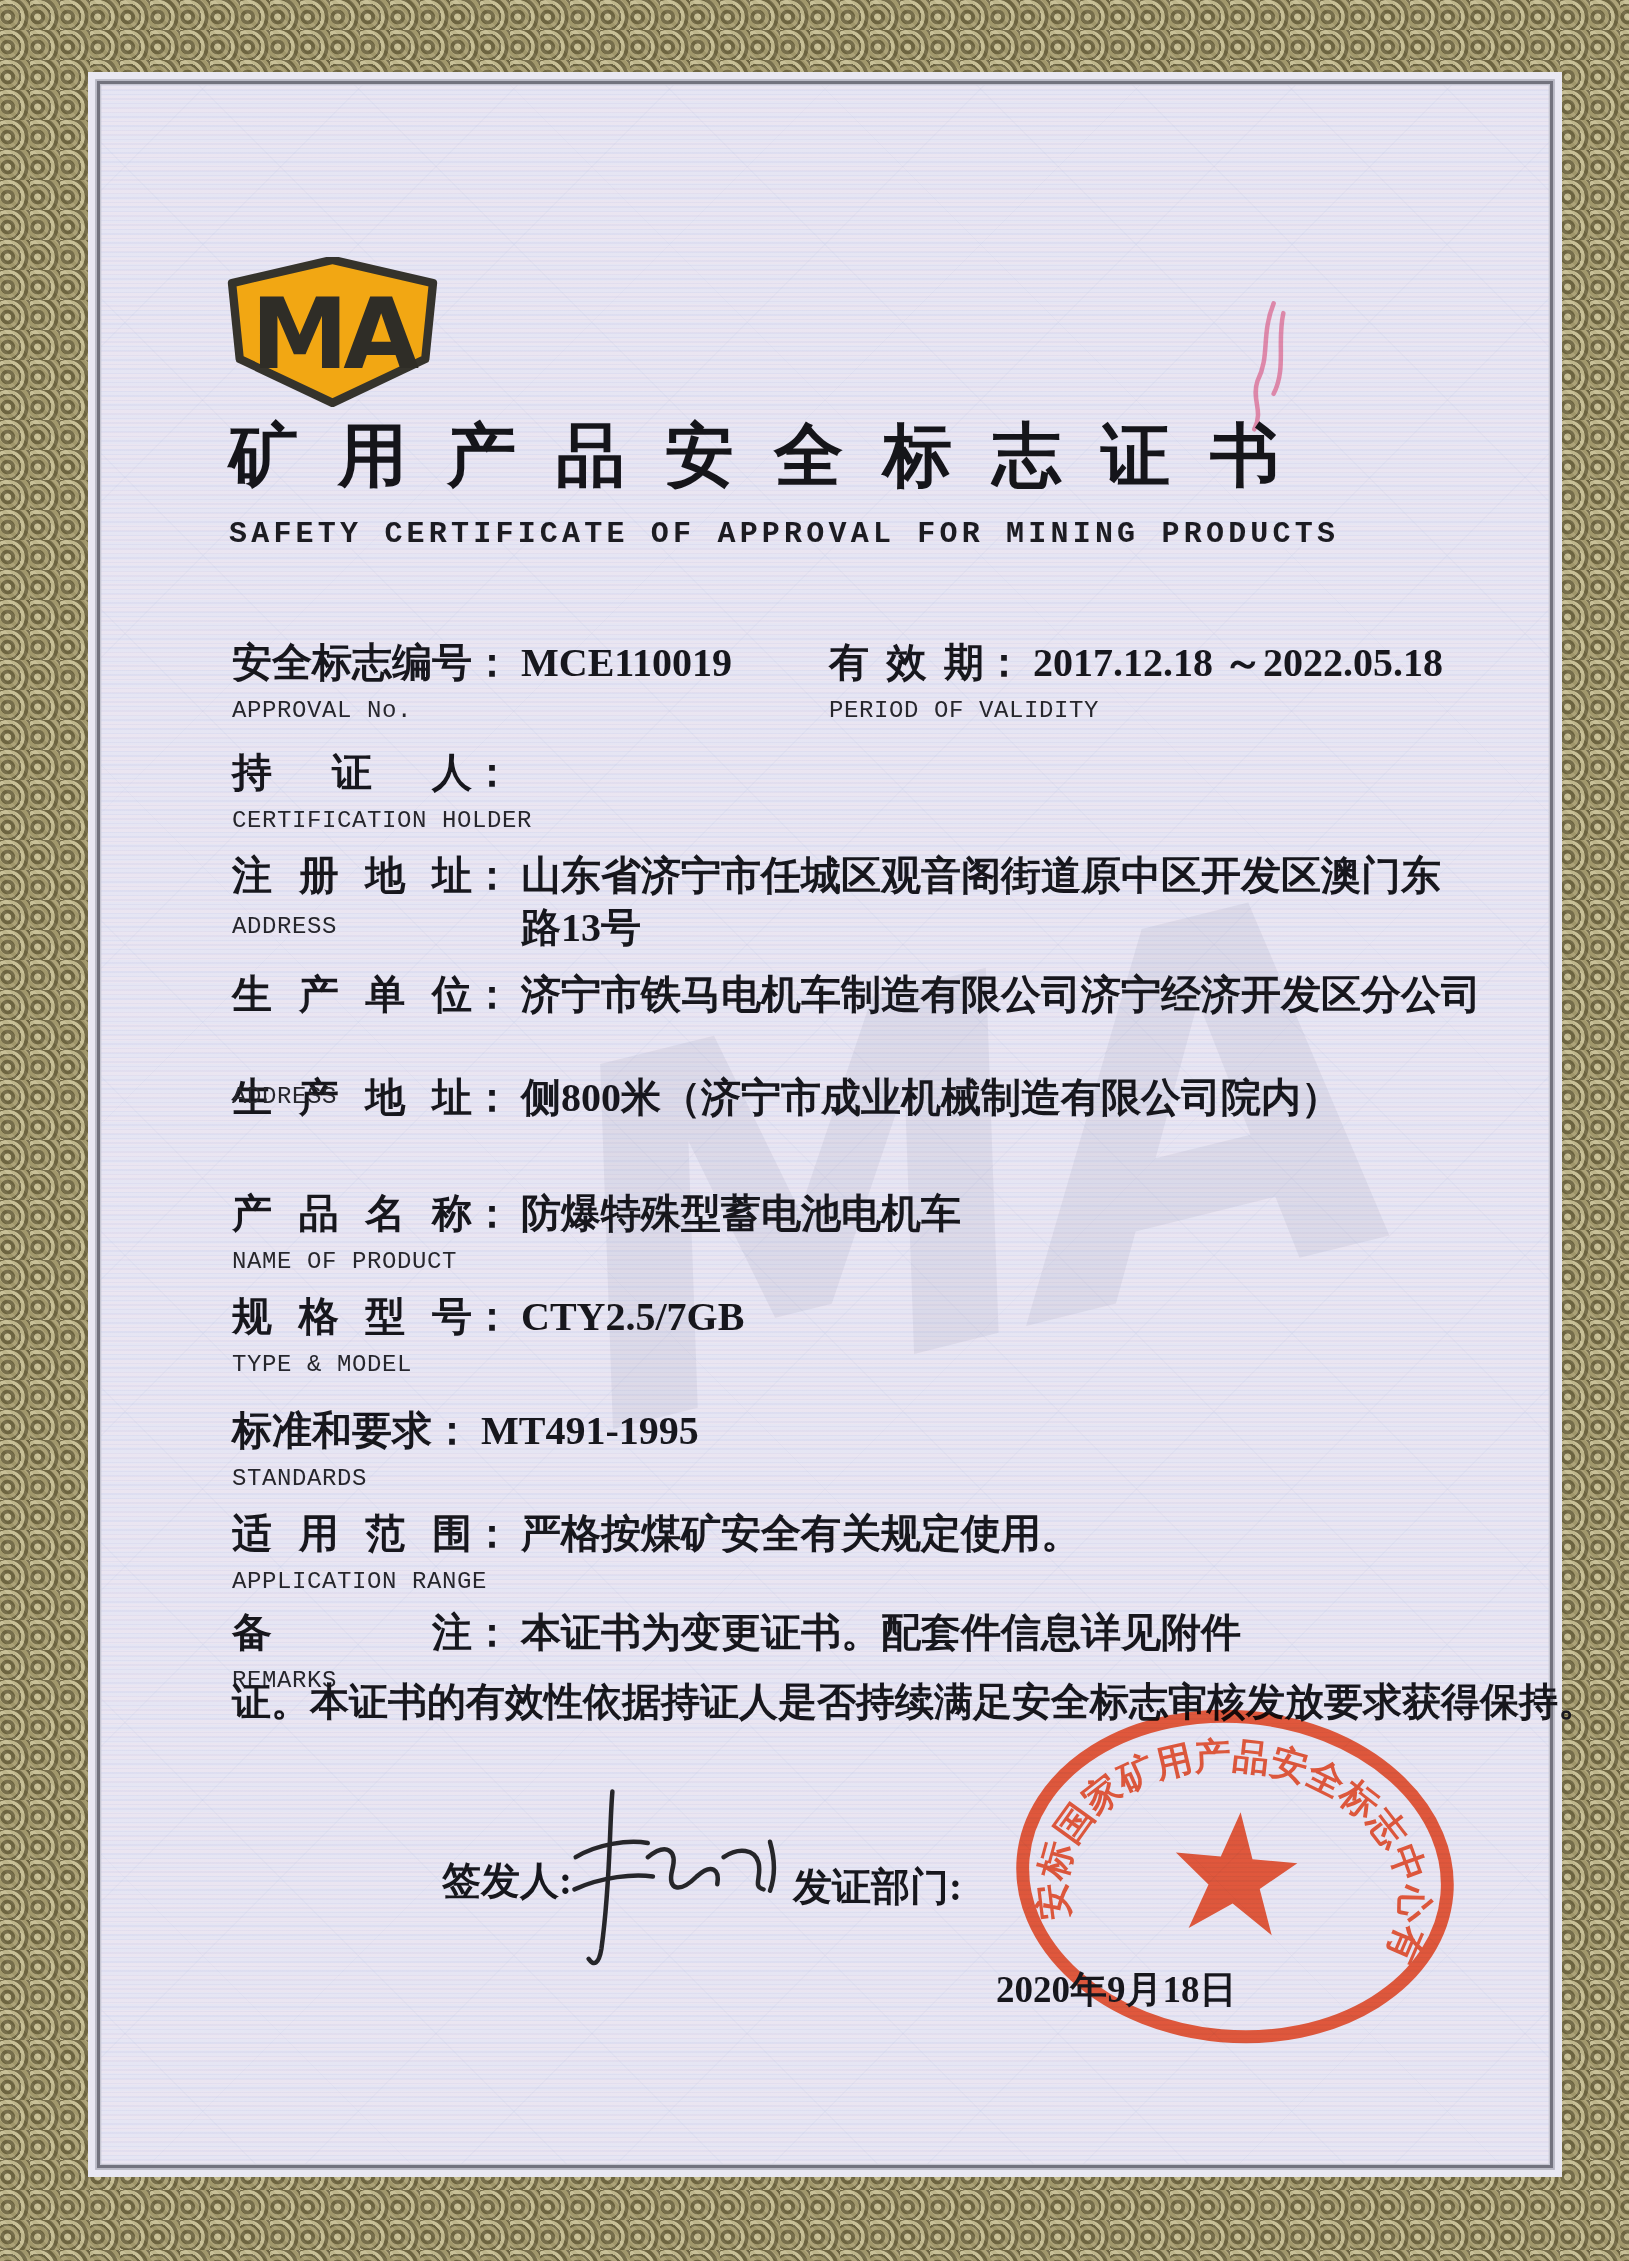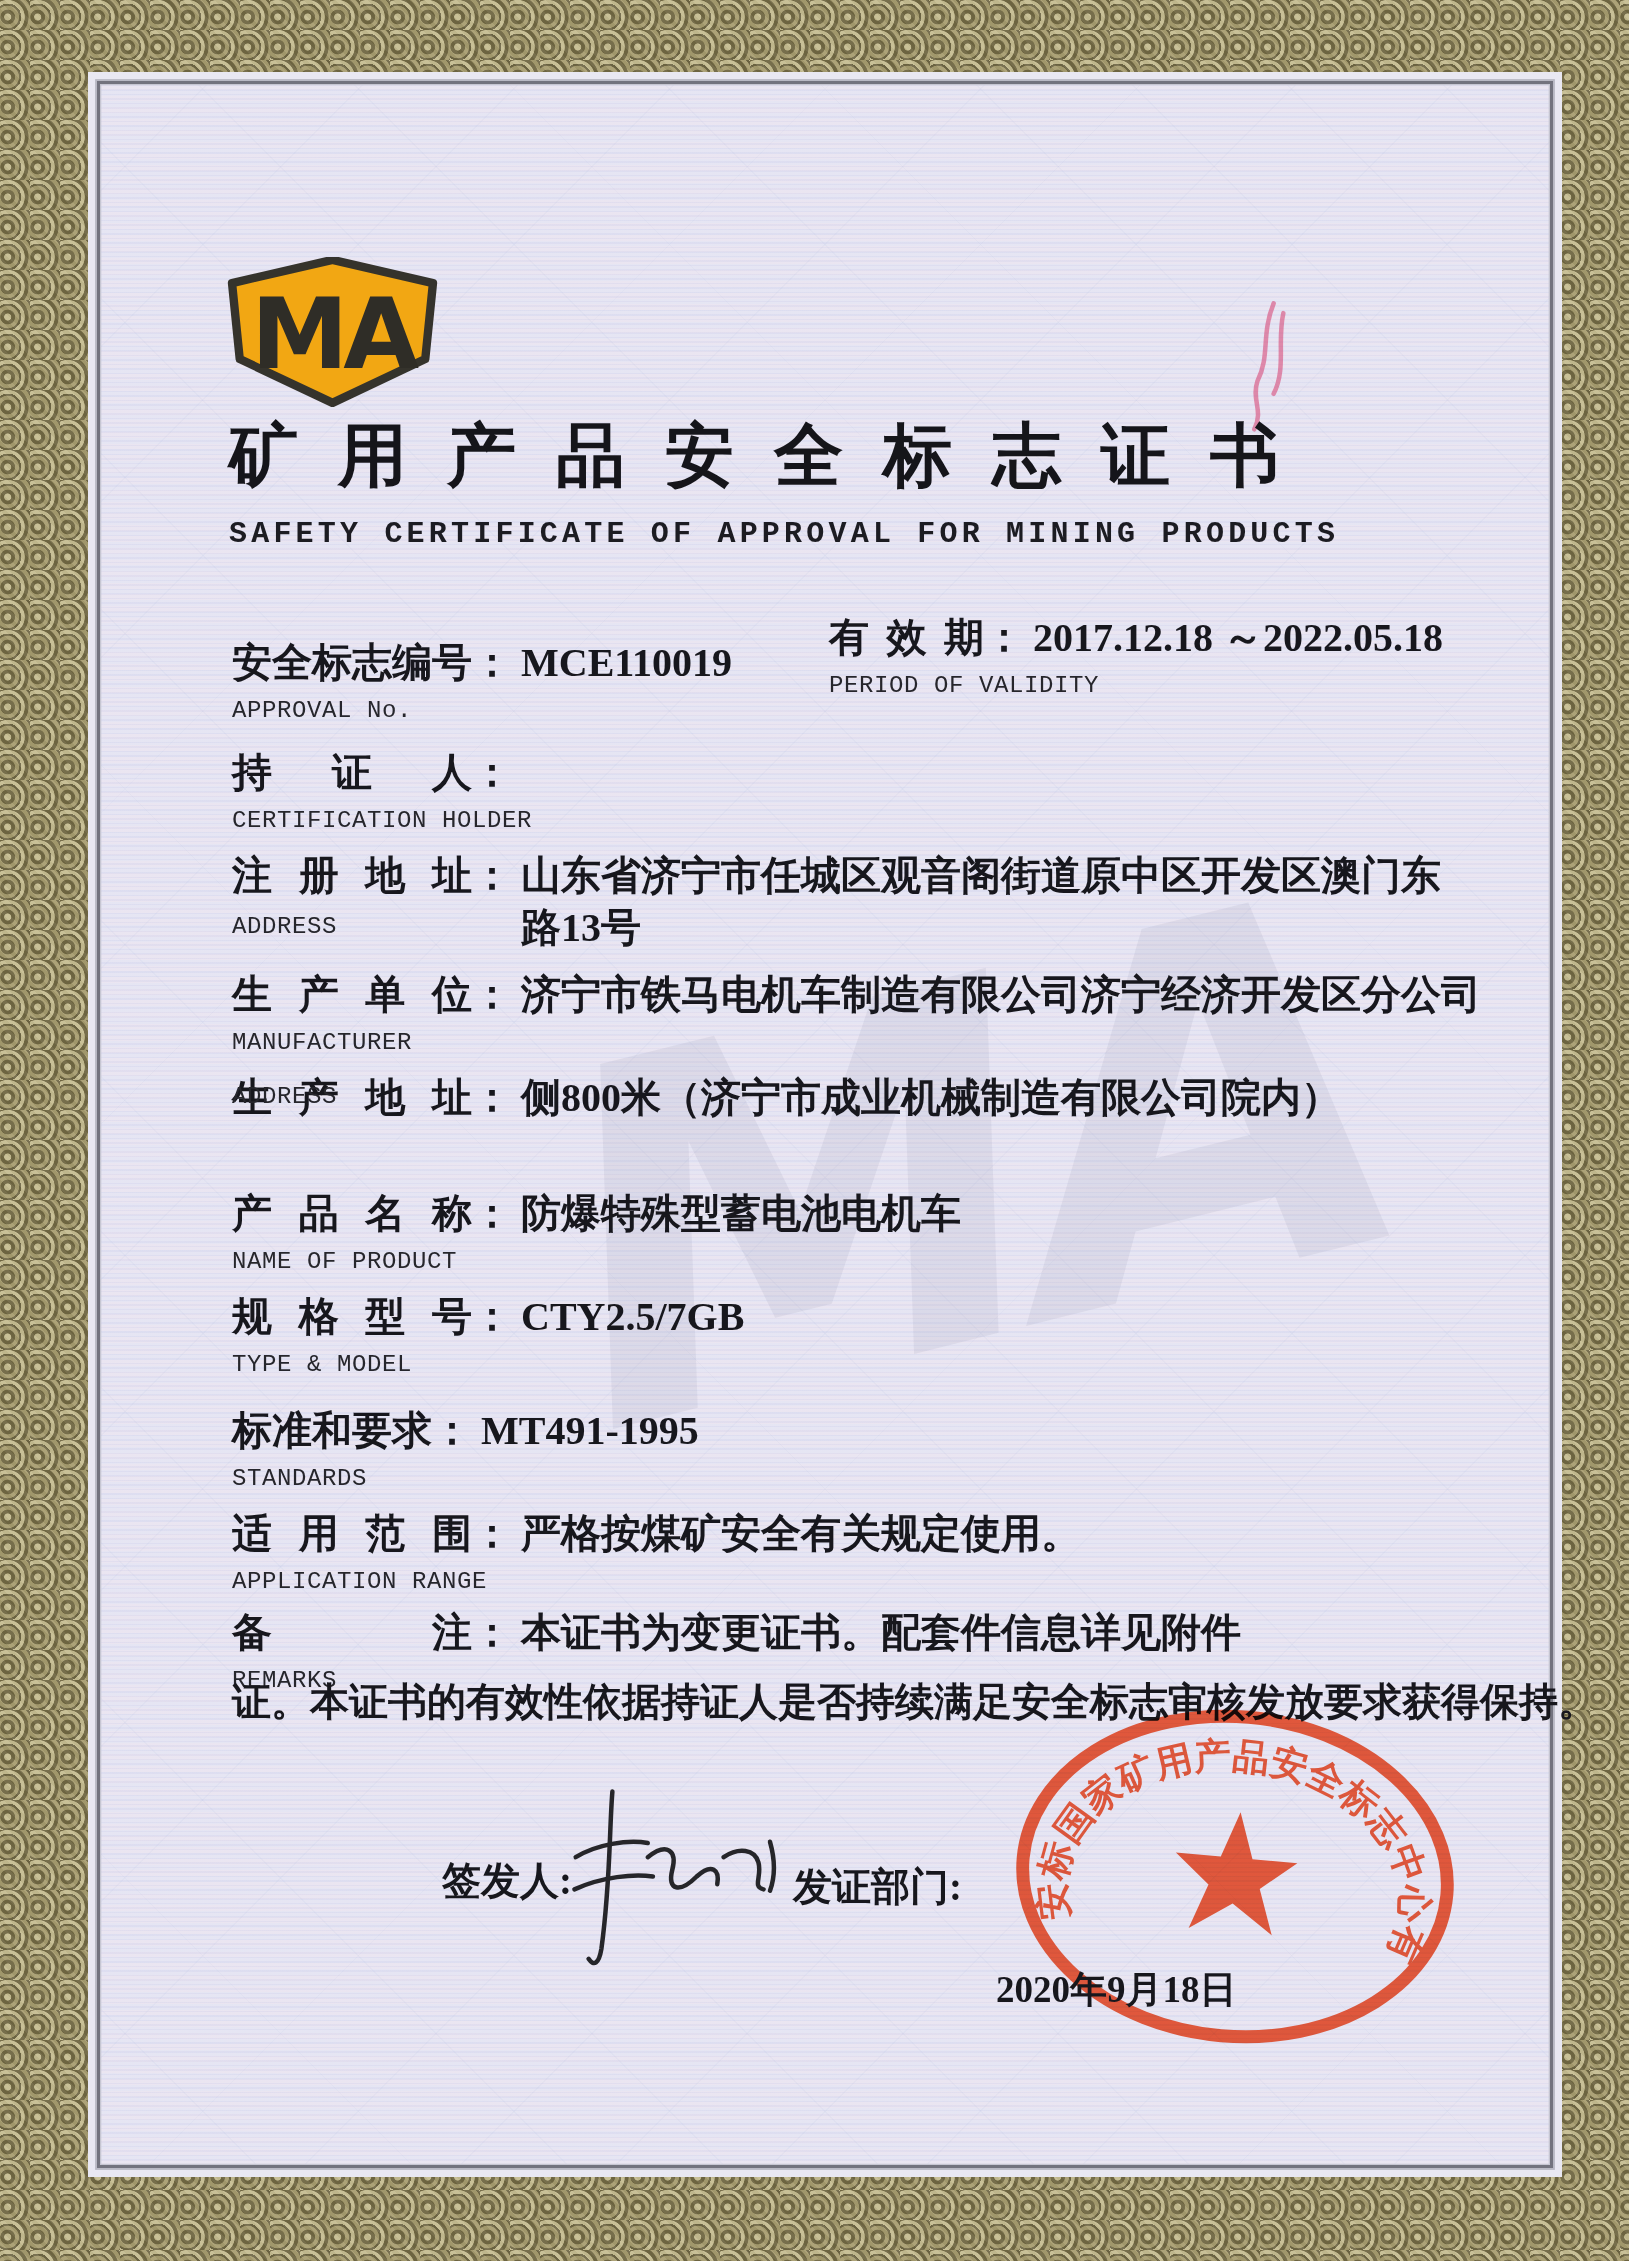--- a/index.html
+++ b/index.html
@@ -67,21 +67,21 @@
     <div class="abs subtitle">SAFETY CERTIFICATE OF APPROVAL FOR MINING PRODUCTS</div>
 
     <div class="field" style="top:553px;">
       <div class="cnline">
         <span class="zl">安全标志编号</span>
           <span class="colon">：</span>
         <span class="val">MCE110019</span>
       </div>
       <div class="en">APPROVAL No.</div>
     </div>
-    <div class="field" style="left:729px;top:528px;">
+    <div class="field" style="left:729px;top:553px;">
       <div class="cnline">
         <span class="zl-sm">有效期</span>
           <span class="colon">：</span>
         <span class="val" style="white-space:nowrap;">2017.12.18 ～2022.05.18</span>
       </div>
       <div class="en">PERIOD OF VALIDITY</div>
     </div>
 
     <div class="field" style="top:663px;">
       <div class="cnline">
@@ -102,21 +102,20 @@
       </div>
       <div class="en" style="margin-top:-41px;">ADDRESS</div>
     </div>
 
     <div class="field" style="top:885px;">
       <div class="cnline">
         <span class="zl">生产单位</span>
           <span class="colon">：</span>
         <span class="val">济宁市铁马电机车制造有限公司济宁经济开发区分公司</span>
       </div>
-      <div class="en">MANUFACTURER</div>
     </div>
 
     <div class="field" style="top:988px;">
       <div class="cnline">
         <span class="zl">生产地址</span>
           <span class="colon">：</span>
         <span class="val">
           <span class="vline">侧800米（济宁市成业机械制造有限公司院内）</span>
         </span>
       </div>

